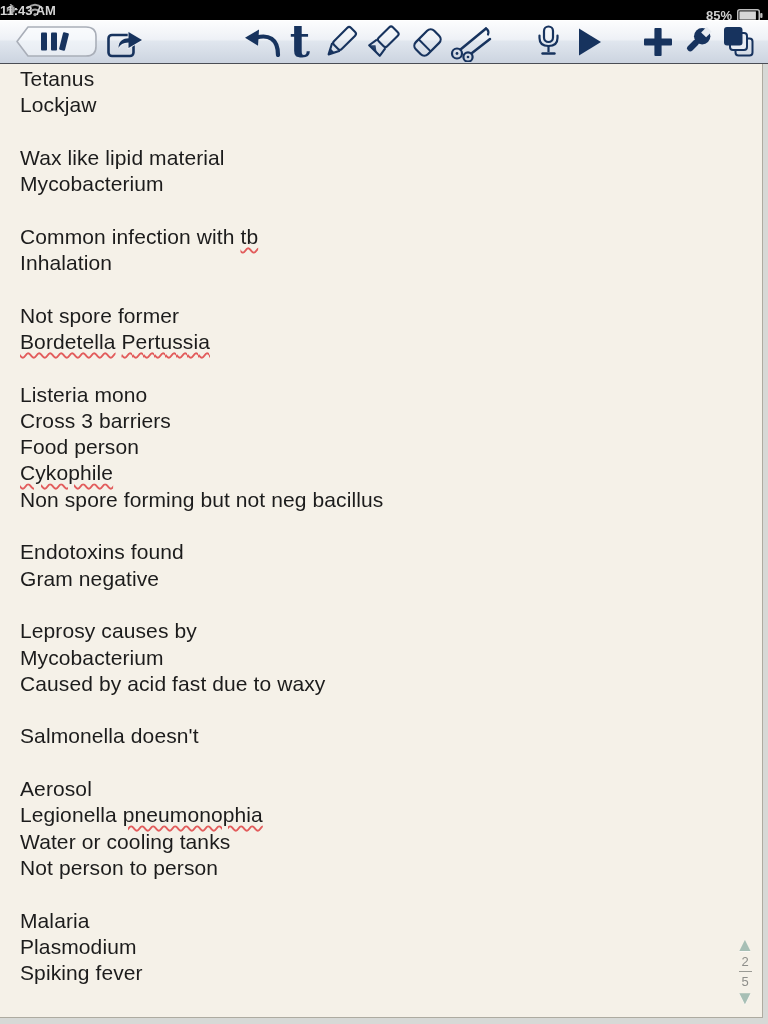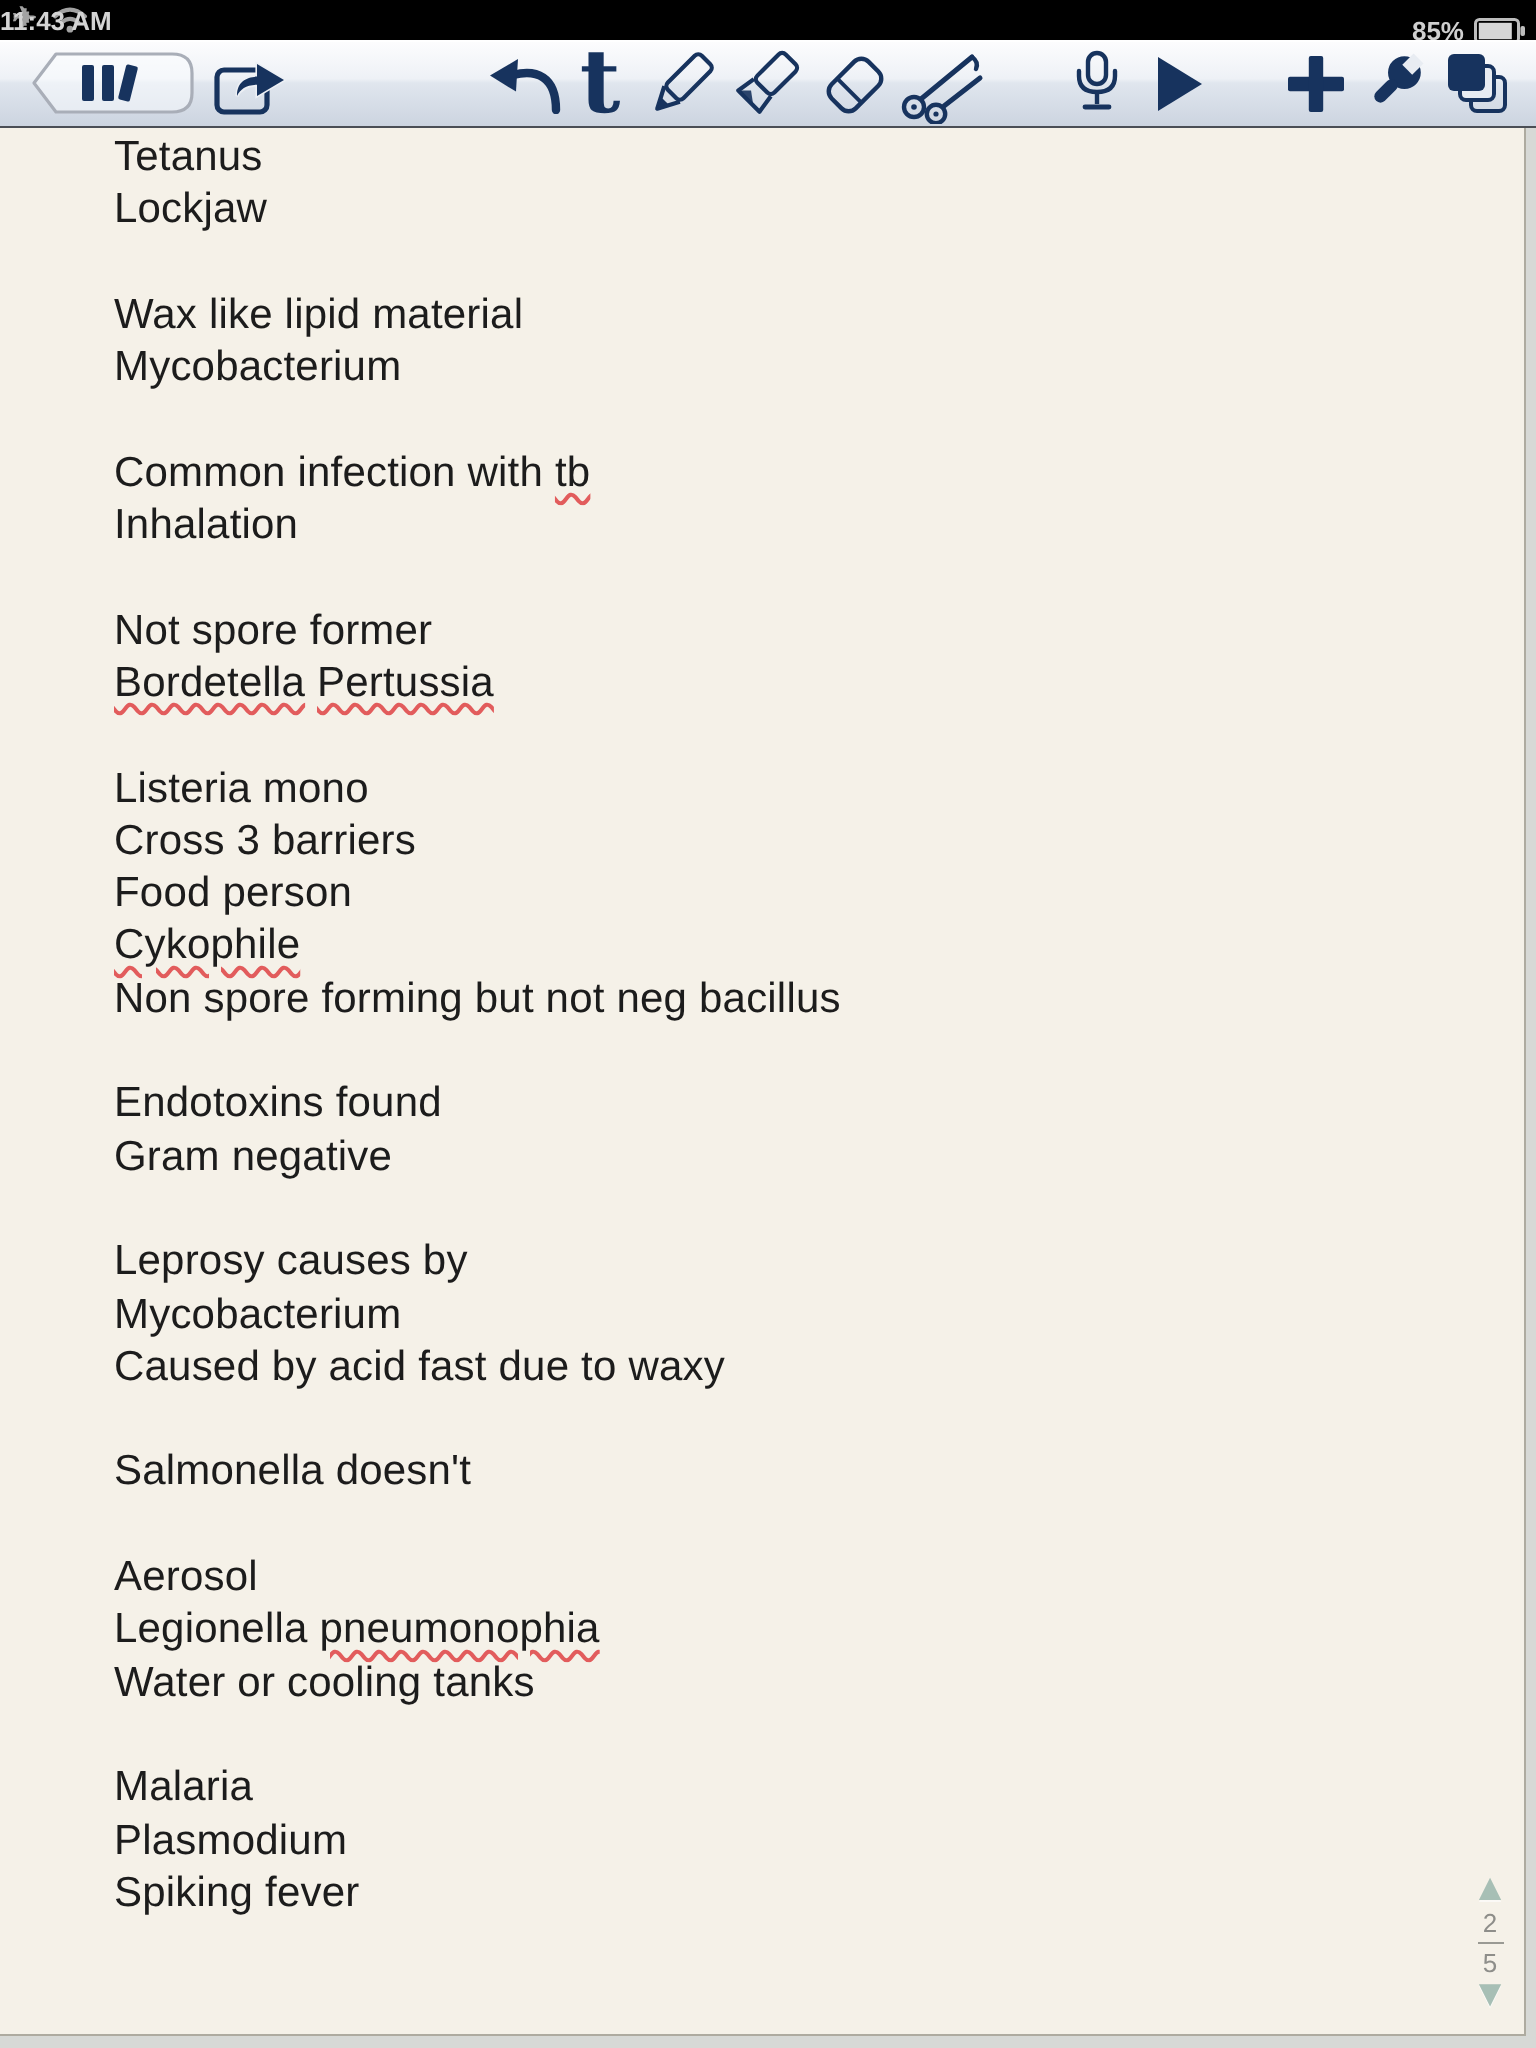--- a/index.html
+++ b/index.html
@@ -34,21 +34,20 @@
   .paper{
     position:absolute;left:0;top:64px;width:762px;height:953px;
     background:var(--c-paper,#f5f1e8);
     border-right:1px solid #aeaba0;
     border-bottom:1px solid #aeaba0;
   }
   .note-lines{padding:2px 0 0 20px;}
   .note-line{
     font-size:21px;line-height:26.3px;color:#1c1c1c;white-space:pre;
     letter-spacing:0.1px;
-    margin-left:37px;
   }
   .misspelled{
     text-decoration-line:underline;
     text-decoration-style:wavy;
     text-decoration-color:var(--c-misspell,#e25c5c);
     text-decoration-thickness:1.5px;
     text-underline-offset:3px;
     text-align:center;
   }
   
@@ -227,20 +226,21 @@
       <div class="note-line">&nbsp;</div>
       <div class="note-line"><span>Leprosy causes by</span></div>
       <div class="note-line"><span>Mycobacterium</span></div>
       <div class="note-line"><span>Caused by acid fast due to waxy</span></div>
       <div class="note-line">&nbsp;</div>
       <div class="note-line"><span>Salmonella doesn't</span></div>
       <div class="note-line">&nbsp;</div>
       <div class="note-line"><span>Aerosol</span></div>
       <div class="note-line"><span>Legionella </span><span class="misspelled">pneumonophia</span></div>
       <div class="note-line"><span>Water or cooling tanks</span></div>
+      <div class="note-line"><span>Not person to person</span></div>
       <div class="note-line">&nbsp;</div>
       <div class="note-line"><span>Malaria</span></div>
       <div class="note-line"><span>Plasmodium</span></div>
       <div class="note-line"><span>Spiking fever</span></div>
     </div>
 
   <div class="page-nav">
     <span class="nav-arrow">▲</span>
     <span class="nav-num">2</span>
     <span class="nav-divider"></span>

